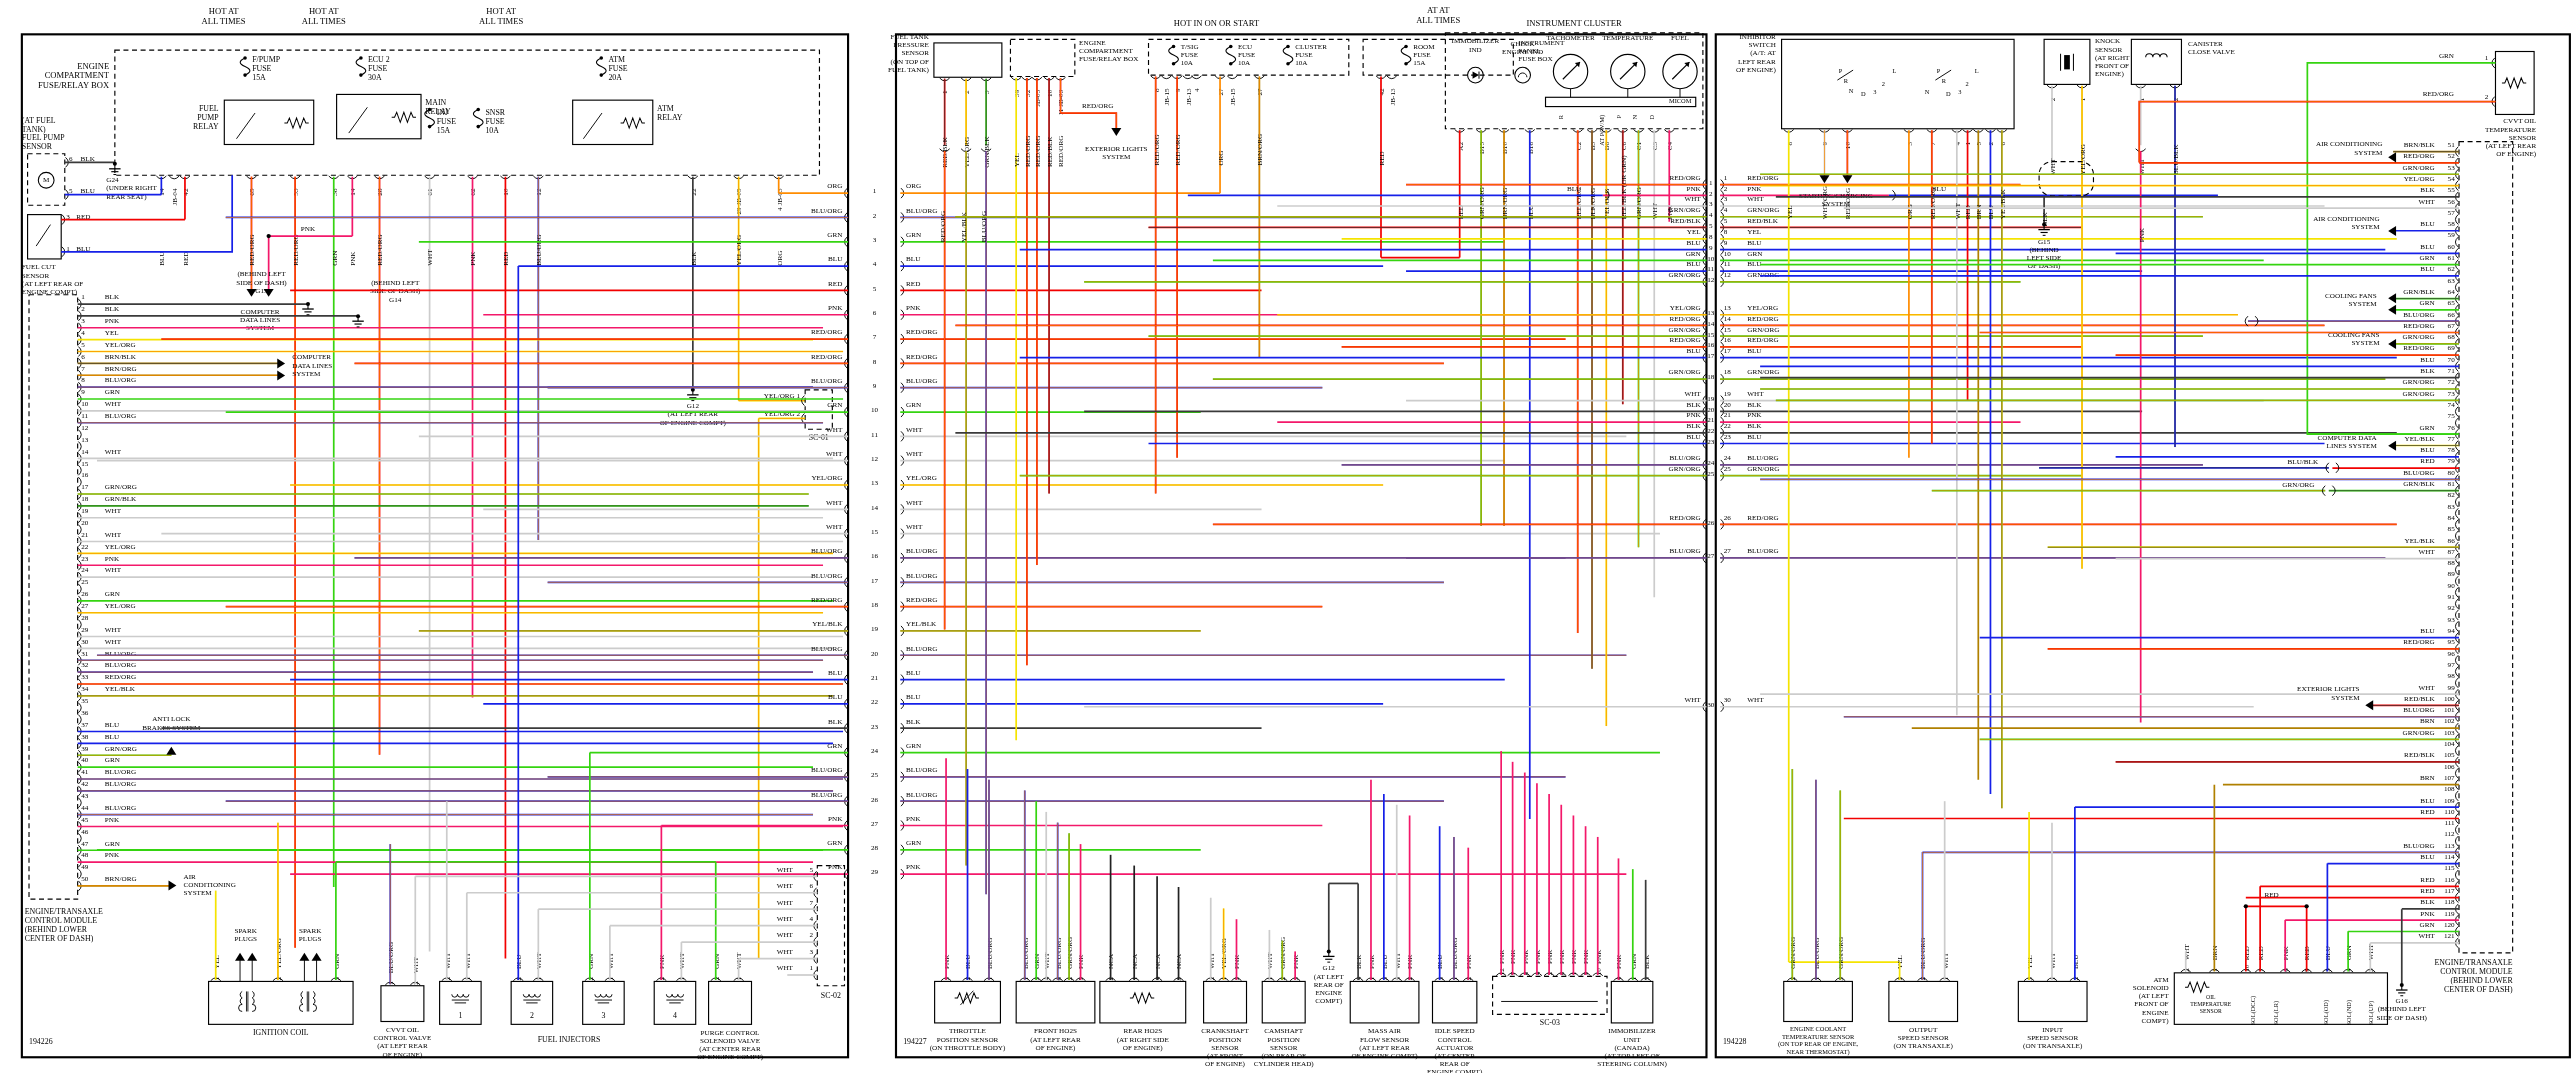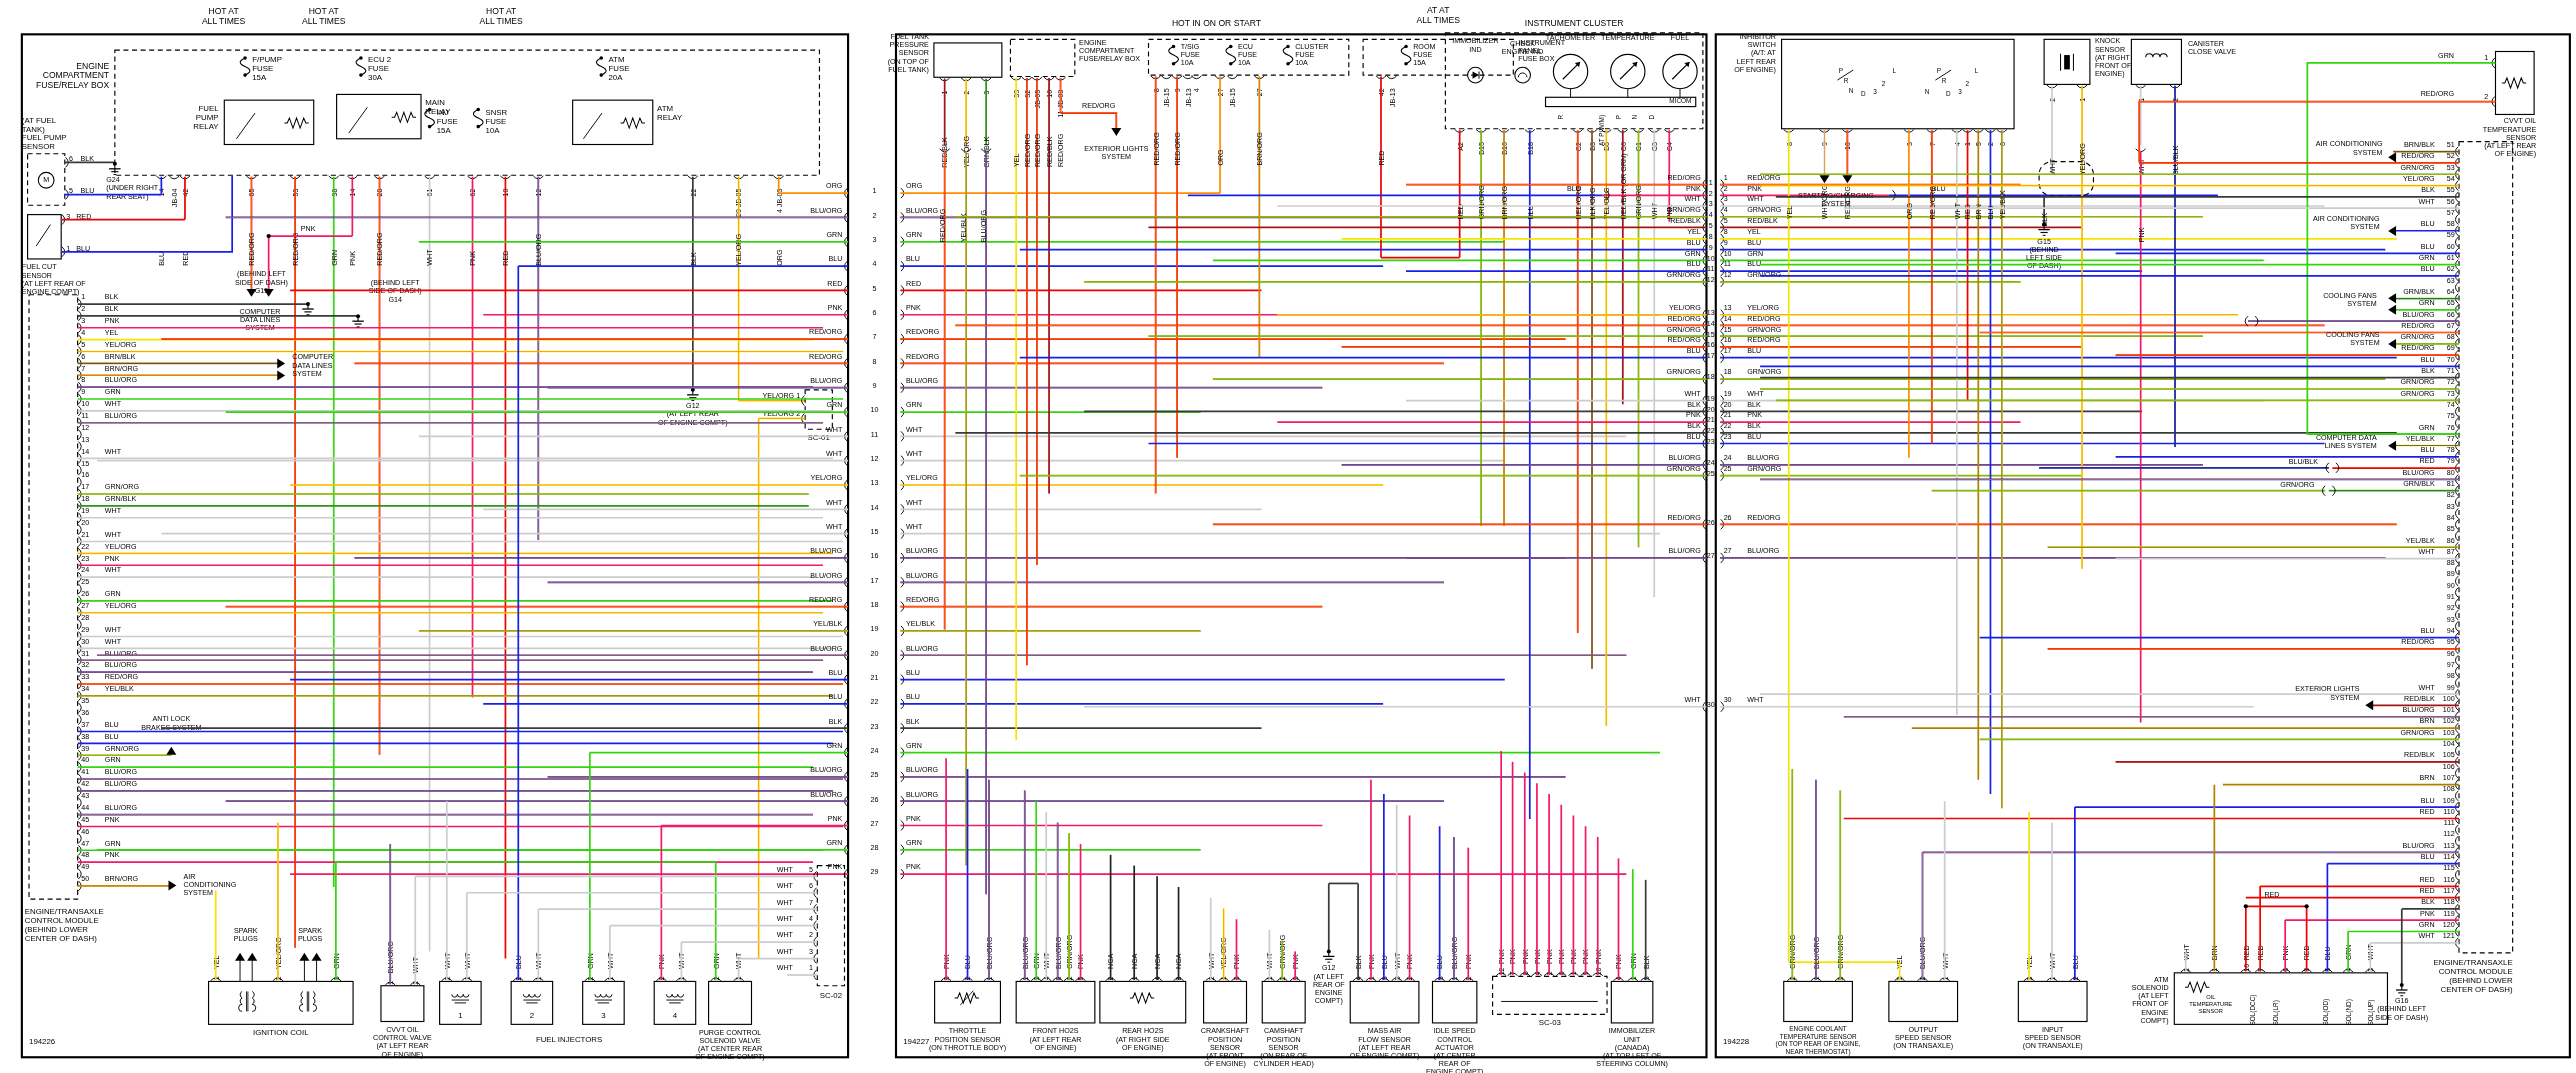--- a/index.html
+++ b/index.html
@@ -1,16 +1,16 @@
 <!DOCTYPE html>
 <html style="font-size:11.4px"><head>
 <meta charset="utf-8">
 <style>
   html,body{margin:0;padding:0;background:#ffffff;}
-  #stage{position:relative;width:2576px;height:1073px;background:#fff;font-family:Liberation Sans, sans-serif;}
+  #stage{position:relative;width:2576px;height:1073px;background:#fff;font-family:Liberation Serif, serif;}
   svg{position:absolute;left:0;top:0;}
   text{fill:#000;}
 </style>
 </head>
 <body>
 
 <div id="stage">
   <svg id="svg" width="2576" height="1073" viewBox="0 0 3600 1500" xmlns="http://www.w3.org/2000/svg">
       <g>
         <rect x="30" y="48" width="1155" height="1430" fill="none" stroke="#000" stroke-width="3"></rect>

